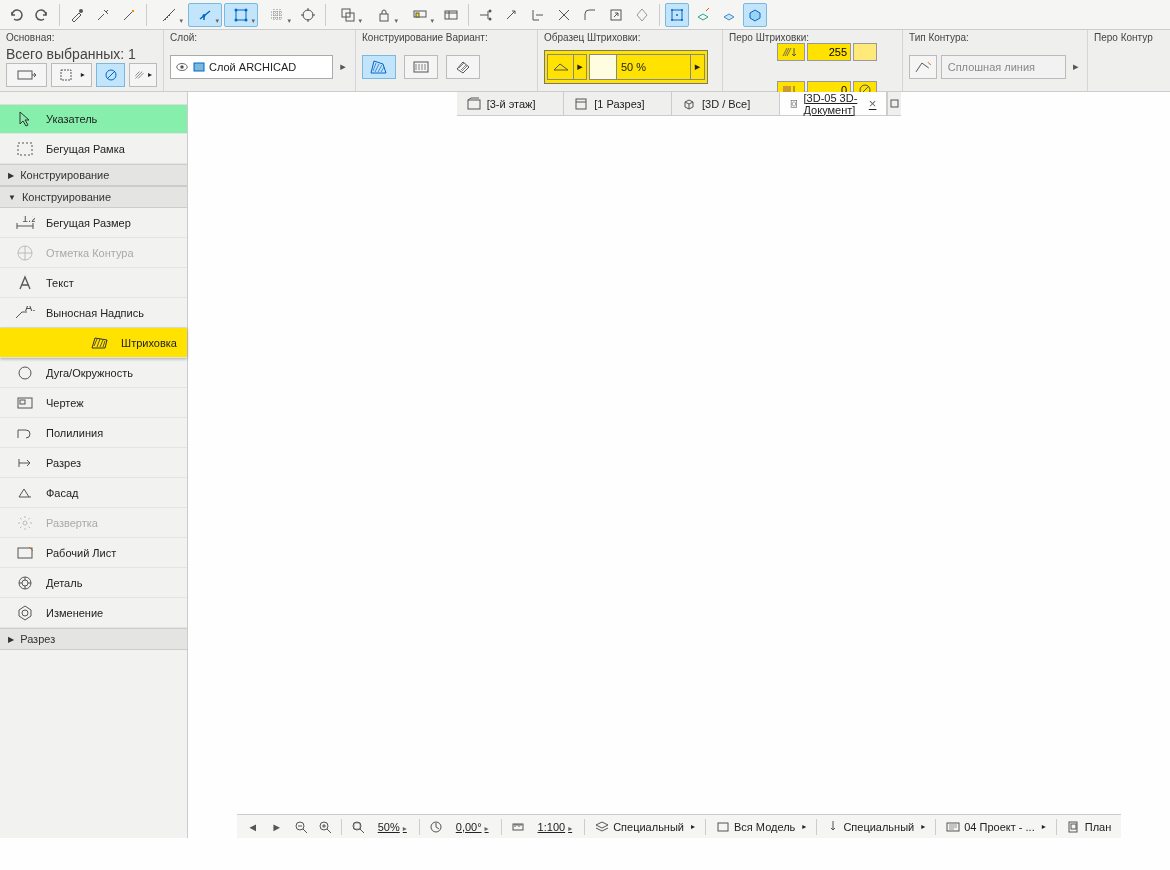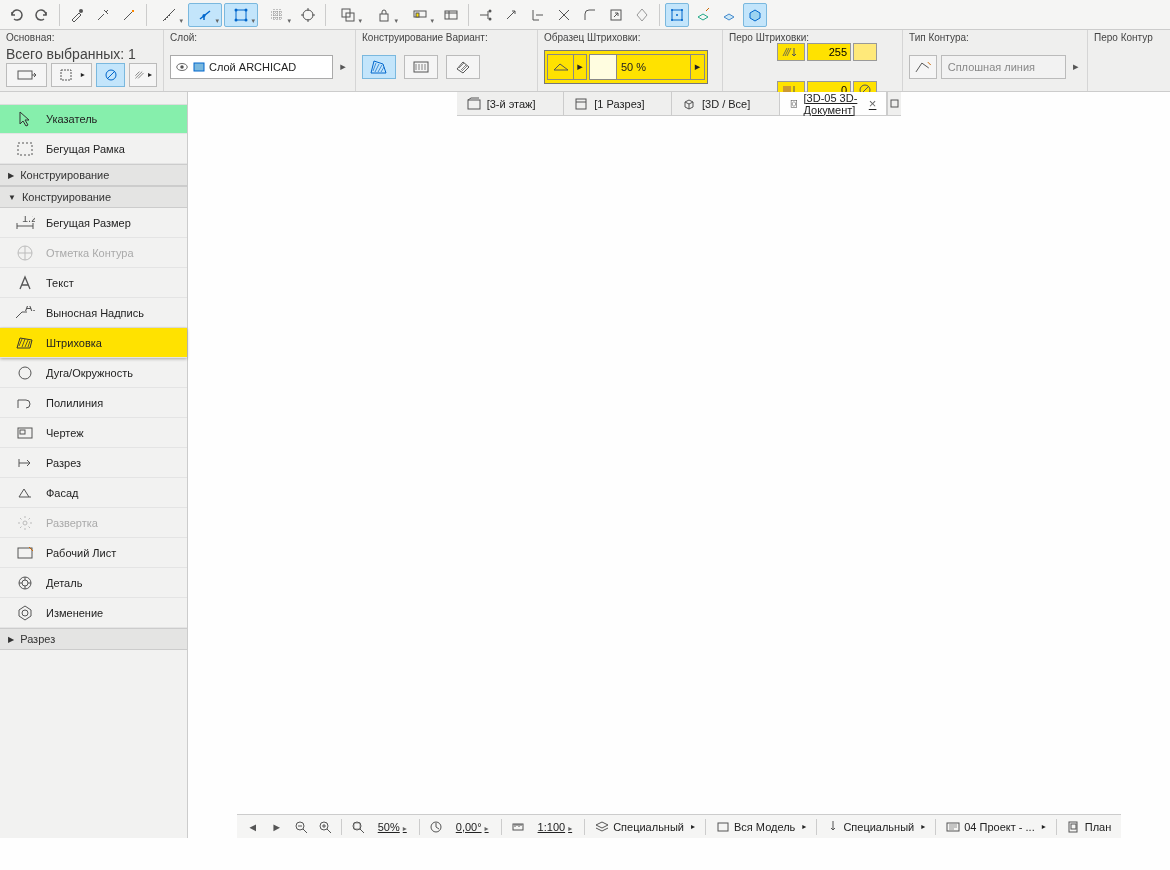--- a/index.html
+++ b/index.html
@@ -30,21 +30,21 @@
 .pen-val { width:44px; height:18px; border:1px solid #999; background:#fff; text-align:right; padding:0 3px; line-height:16px; }
 .pen-sw { width:24px; height:18px; border:1px solid #999; }
 
 .contour-combo { width:140px; height:24px; background:#f2f2f2; border:1px solid #bbb; display:flex; align-items:center; padding:0 6px; color:#888; }
 
 .main { display:flex; height:746px; }
 .sidebar { width:188px; background:#f2f2f1; border-right:1px solid #ccc; display:flex; flex-direction:column; }
 .sb-item { height:30px; display:flex; align-items:center; gap:10px; padding:0 10px 0 14px; border-bottom:1px solid #e4e4e4; }
 .sb-item.first { border-top:1px solid #ddd; }
 .sb-item.sel { background:#86efac; }
-.sb-item.hl { background:#ffe200; box-shadow:0 1px 3px rgba(0,0,0,0.3); }
+.sb-item.hl { background:#ffe200; box-shadow:0 1px 3px rgba(0,0,0,0.3);justify-content:flex-end; }
 .sb-item .ico { width:22px; height:22px; display:flex; align-items:center; justify-content:center; }
 .sb-item.dim { color:#aaa; }
 .sb-header { height:22px; background:#e4e4e3; border-top:1px solid #ccc; border-bottom:1px solid #ccc; display:flex; align-items:center; padding:0 8px; gap:6px; font-size:11px; color:#333; }
 .sb-header .tri { font-size:8px; }
 
 .canvas-area { flex:1; display:flex; flex-direction:column;align-items:center; }
 .tabs { height:24px; background:#efefee; border-bottom:1px solid #ccc; display:flex; }
 .tab { flex:1; display:flex; align-items:center; gap:6px; padding:0 10px; border-right:1px solid #ccc; }
 .tab.active { background:#fefefe;text-decoration:underline; }
 .tab .close { margin-left:auto; font-size:13px; color:#666; }
@@ -450,33 +450,33 @@
       <span class="ico">
           <svg width="16" height="16" viewBox="0 0 16 16">
             <circle cx="8" cy="8" r="6" fill="none" stroke="#555"></circle>
           </svg>
         </span>
       <span>Дуга/Окружность</span>
     </div>
     <div class="sb-item">
       <span class="ico">
           <svg width="18" height="14" viewBox="0 0 18 14">
-            <path d="M2 12 L2 4 L10 4 A4 4 0 0 1 10 12" fill="none" stroke="#555"></path>
-          </svg>
-        </span>
-      <span>Полилиния</span>
-    </div>
-    <div class="sb-item">
-      <span class="ico">
-          <svg width="18" height="14" viewBox="0 0 18 14">
             <rect x="2" y="2" width="14" height="10" fill="none" stroke="#555"></rect>
             <rect x="4" y="4" width="5" height="4" fill="none" stroke="#555"></rect>
           </svg>
         </span>
       <span>Чертеж</span>
+    </div>
+    <div class="sb-item">
+      <span class="ico">
+          <svg width="18" height="14" viewBox="0 0 18 14">
+            <path d="M2 12 L2 4 L10 4 A4 4 0 0 1 10 12" fill="none" stroke="#555"></path>
+          </svg>
+        </span>
+      <span>Полилиния</span>
     </div>
     <div class="sb-item">
       <span class="ico">
           <svg width="18" height="14" viewBox="0 0 18 14">
             <path d="M3 3 L3 11 M3 7 L14 7 M11 4 L14 7 L11 10" stroke="#555" fill="none"></path>
           </svg>
         </span>
       <span>Разрез</span>
     </div>
     <div class="sb-item">

